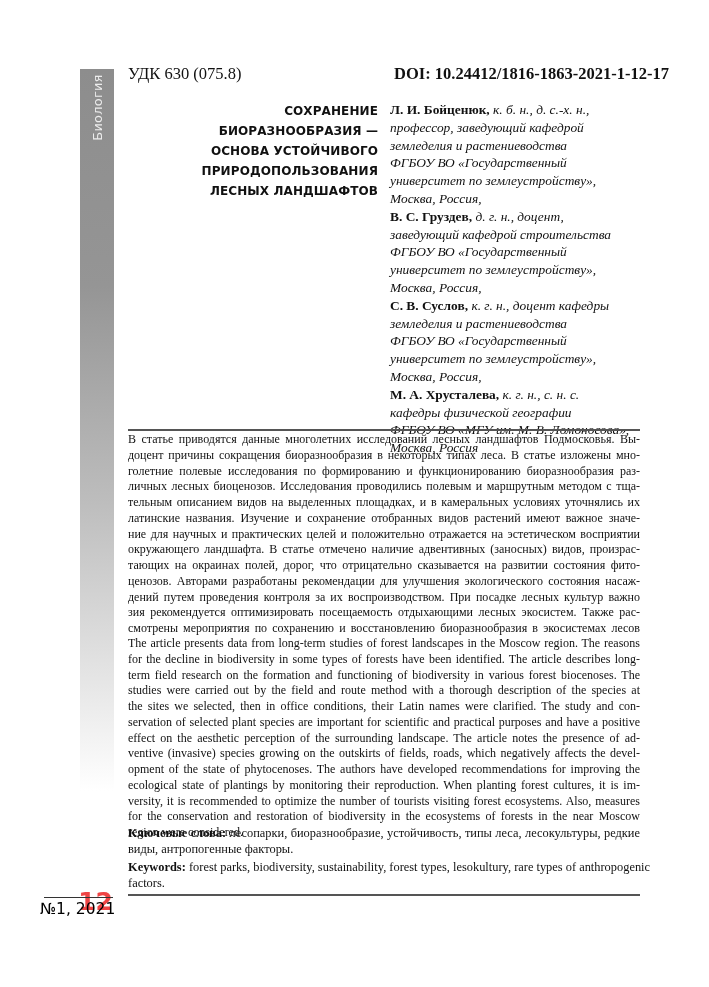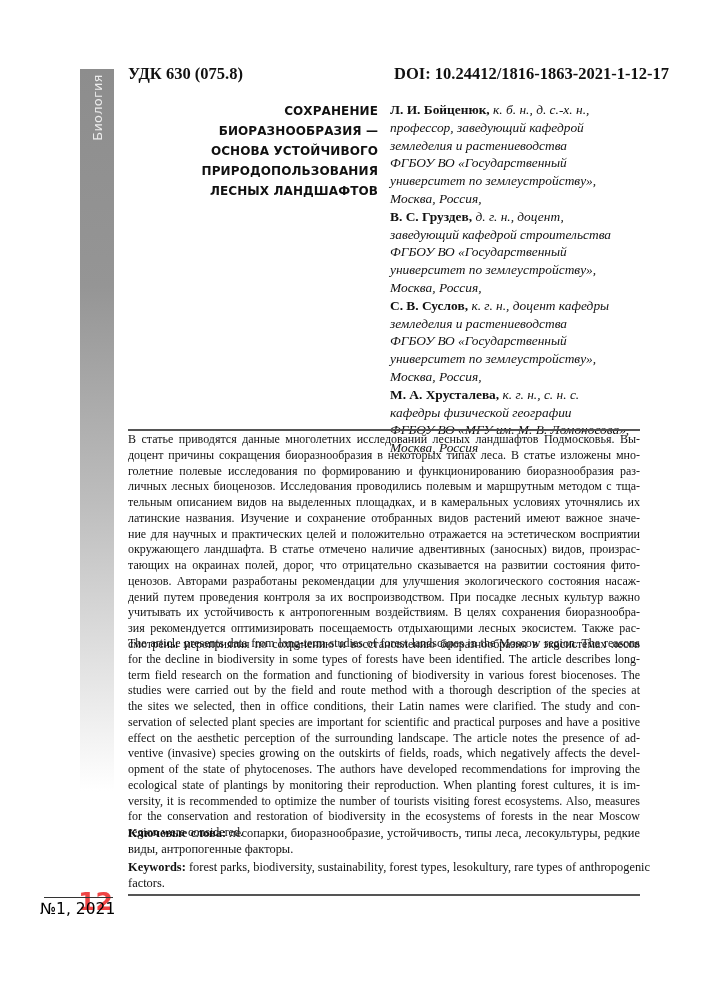--- a/index.html
+++ b/index.html
@@ -4,21 +4,21 @@
 <style>
   html, body { margin:0; padding:0; background:#ffffff; }
   body { width:709px; height:987px; position:relative; overflow:hidden;
          font-family:"Liberation Serif","DejaVu Serif",serif; color:#111; }
   .side-strip { position:absolute; left:80px; top:69px; width:34px; height:722px;
     background:linear-gradient(to bottom,#8d8d8d 0%,#959595 30%,#bdbdbd 60%,#e6e6e6 85%,#ffffff 100%); }
   .side-label { position:absolute; left:80px; top:69px; width:34px; height:76px;
     display:flex; align-items:center; justify-content:center; }
   .side-label span { transform:rotate(-90deg); white-space:nowrap; color:#ececec;
     font-family:"DejaVu Sans","Liberation Sans",sans-serif; font-size:13px; letter-spacing:0.2px; }
-  .udk { position:absolute; left:128px; top:64px; font-weight:bold; font-size:16.5px; }
+  .udk { position:absolute; left:128px; top:64px; font-weight:normal; font-size:16.5px; }
   .doi { position:absolute; right:40px; top:64px; font-weight:bold; font-size:16.5px; }
   .title { position:absolute; left:128px; width:250px; top:101px; text-align:right;
     font-family:"DejaVu Sans","Liberation Sans",sans-serif; font-weight:bold;
     font-size:12px; line-height:20px; letter-spacing:0.1px; color:#111; }
   .title div { white-space:nowrap; }
   .authors { position:absolute; left:390px; top:101px; width:300px; font-size:13.4px; line-height:17.8px; }
   .authors .line { white-space:nowrap; }
   .authors b { font-weight:bold; font-style:normal; }
   .authors i { font-style:italic; }
   .rule { position:absolute; left:128px; width:512px; height:1.5px; background:#555; }
@@ -91,21 +91,20 @@
   <span class="ln">доцент причины сокращения биоразнообразия в некоторых типах леса. В статье изложены мно-</span>
   <span class="ln">голетние полевые исследования по формированию и функционированию биоразнообразия раз-</span>
   <span class="ln">личных лесных биоценозов. Исследования проводились полевым и маршрутным методом с тща-</span>
   <span class="ln">тельным описанием видов на выделенных площадках, и в камеральных условиях уточнялись их</span>
   <span class="ln">латинские названия. Изучение и сохранение отобранных видов растений имеют важное значе-</span>
   <span class="ln">ние для научных и практических целей и положительно отражается на эстетическом восприятии</span>
   <span class="ln">окружающего ландшафта. В статье отмечено наличие адвентивных (заносных) видов, произрас-</span>
   <span class="ln">тающих на окраинах полей, дорог, что отрицательно сказывается на развитии состояния фито-</span>
   <span class="ln">ценозов. Авторами разработаны рекомендации для улучшения экологического состояния насаж-</span>
   <span class="ln">дений путем проведения контроля за их воспроизводством. При посадке лесных культур важно</span>
-  <span class="ln">учитывать их устойчивость к антропогенным воздействиям. В целях сохранения биоразнообра-</span>
   <span class="ln">зия рекомендуется оптимизировать посещаемость отдыхающими лесных экосистем. Также рас-</span>
   <span class="ln">смотрены мероприятия по сохранению и восстановлению биоразнообразия в экосистемах лесов</span>
 </div>
 
 <div class="abstract" style="top:636px;">
   <span class="ln">The article presents data from long-term studies of forest landscapes in the Moscow region. The reasons</span>
   <span class="ln">for the decline in biodiversity in some types of forests have been identified. The article describes long-</span>
   <span class="ln">term field research on the formation and functioning of biodiversity in various forest biocenoses. The</span>
   <span class="ln">studies were carried out by the field and route method with a thorough description of the species at</span>
   <span class="ln">the sites we selected, then in office conditions, their Latin names were clarified. The study and con-</span>

